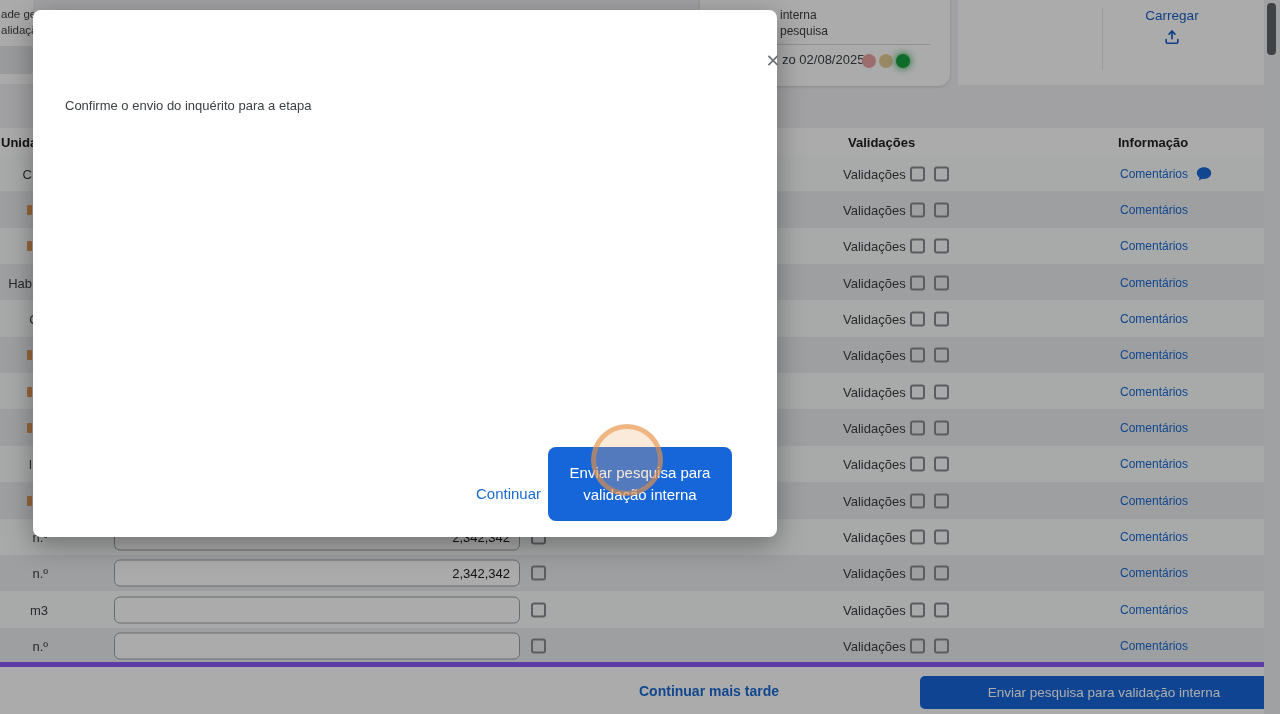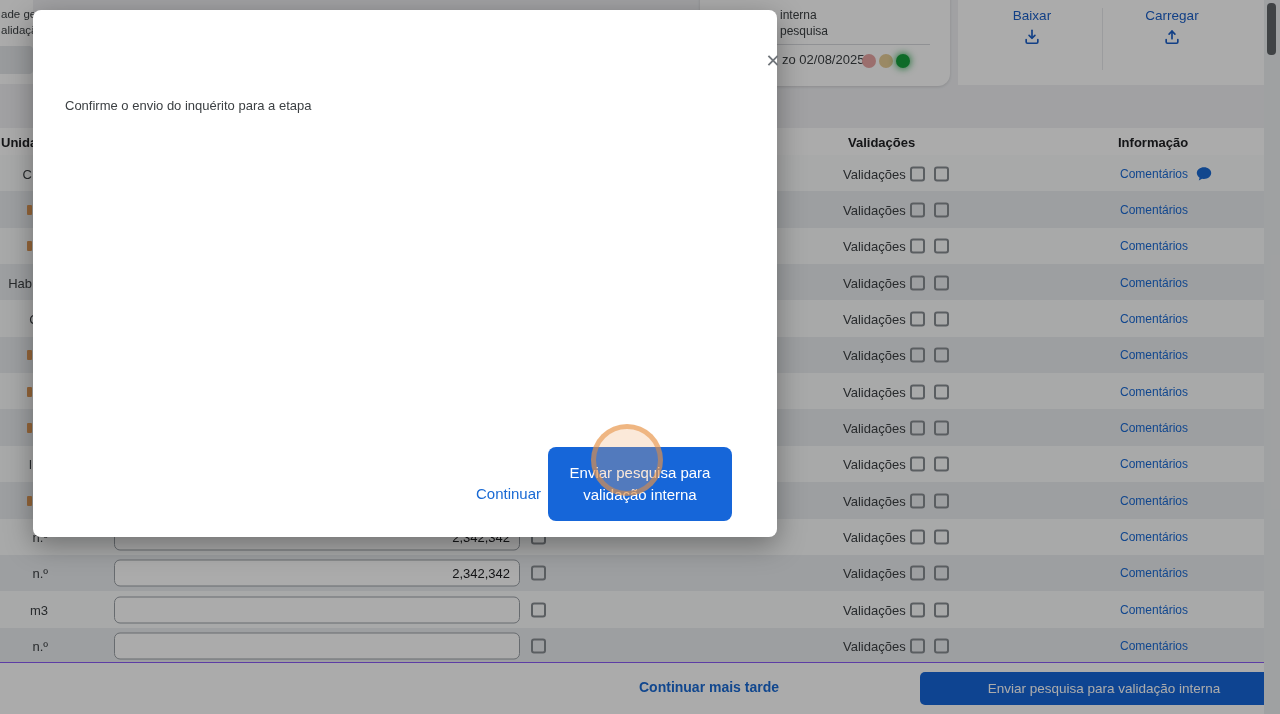--- a/index.html
+++ b/index.html
@@ -50,21 +50,21 @@
           padding:0 9px; font-family:"Liberation Sans", sans-serif; }
   .checkbox { position:absolute; top:50%; transform:translateY(-50%);
           width:15px; height:15px; border:2px solid #878c91; border-radius:3px; background:transparent; cursor:pointer; }
   .vlabel { position:absolute; left:843px; top:50%; transform:translateY(-50%);
           font-size:13px; color:#3c4043; }
   .comments { position:absolute; left:1120px; top:50%; transform:translateY(-50%);
           font-size:12px; color:#1a6ad4; text-decoration:none; cursor:pointer; white-space:nowrap; }
   .bubble { position:absolute; left:1196px; top:50%; transform:translateY(-50%); width:16px; height:15px; }
 
   
-  #bottom-bar { left:0; top:662px; width:1280px; height:52px; background:#ffffff; border-top:1px solid #8b5cf6; }
+  #bottom-bar { left:0; top:662px; width:1280px; height:52px; background:#ffffff; border-top:5px solid #8b5cf6; }
   #continue-link { position:absolute; left:639px; top:16px; font-size:14px; font-weight:bold;
       color:#1a6ad4; cursor:pointer; white-space:nowrap; }
   #bar-submit { position:absolute; left:920px; top:9px; width:368px; height:33px; border-radius:5px;
       background:#1666d9; color:#ffffff; font-size:13.5px; text-align:center; line-height:33px;
       cursor:pointer; white-space:nowrap; }
 
   
   #scroll-track { left:1264px; top:0; width:16px; height:714px; background:#eef0f2; }
   #scroll-thumb { position:absolute; left:3px; top:3px; width:9px; height:52px; background:#606468; border-radius:4px; cursor:pointer; }
 
@@ -102,30 +102,20 @@
       <div class="reg-line" style="top:16px">interna</div>
       <div class="reg-line" style="top:32px">pesquisa</div>
       <div id="reg-divider"></div>
       <div id="reg-deadline">zo 02/08/2025</div>
       <div class="dot" style="left:162px; background:#e8a5a3;"></div>
       <div class="dot" style="left:179px; background:#e6cc97;"></div>
       <div class="dot" style="left:196px; background:#16a03d; box-shadow:0 0 7px 1px rgba(22,160,61,.8);"></div>
     </div>
 
     <div id="actions-card" class="abs card">
-      <div class="action-btn" style="left:14px">
-        <span class="action-label">Baixar</span>
-        <span class="action-icon">
-          <svg width="20" height="20" viewBox="0 0 24 24" fill="none" stroke="#1a5fc8" stroke-width="2" stroke-linecap="round" stroke-linejoin="round">
-            <path d="M12 4v9"></path>
-              <path d="M8.5 10l3.5 3.5L15.5 10"></path>
-              <path d="M5 15v3a1.5 1.5 0 0 0 1.5 1.5h11A1.5 1.5 0 0 0 19 18v-3"></path>
-          </svg>
-        </span>
-      </div>
       <div id="actions-divider"></div>
       <div class="action-btn" style="left:154px">
         <span class="action-label">Carregar</span>
         <span class="action-icon">
           <svg width="20" height="20" viewBox="0 0 24 24" fill="none" stroke="#1a5fc8" stroke-width="2" stroke-linecap="round" stroke-linejoin="round">
             <path d="M12 14V5"></path>
               <path d="M8.5 8.5L12 5l3.5 3.5"></path>
               <path d="M5 15v3a1.5 1.5 0 0 0 1.5 1.5h11A1.5 1.5 0 0 0 19 18v-3"></path>
           </svg>
         </span>

